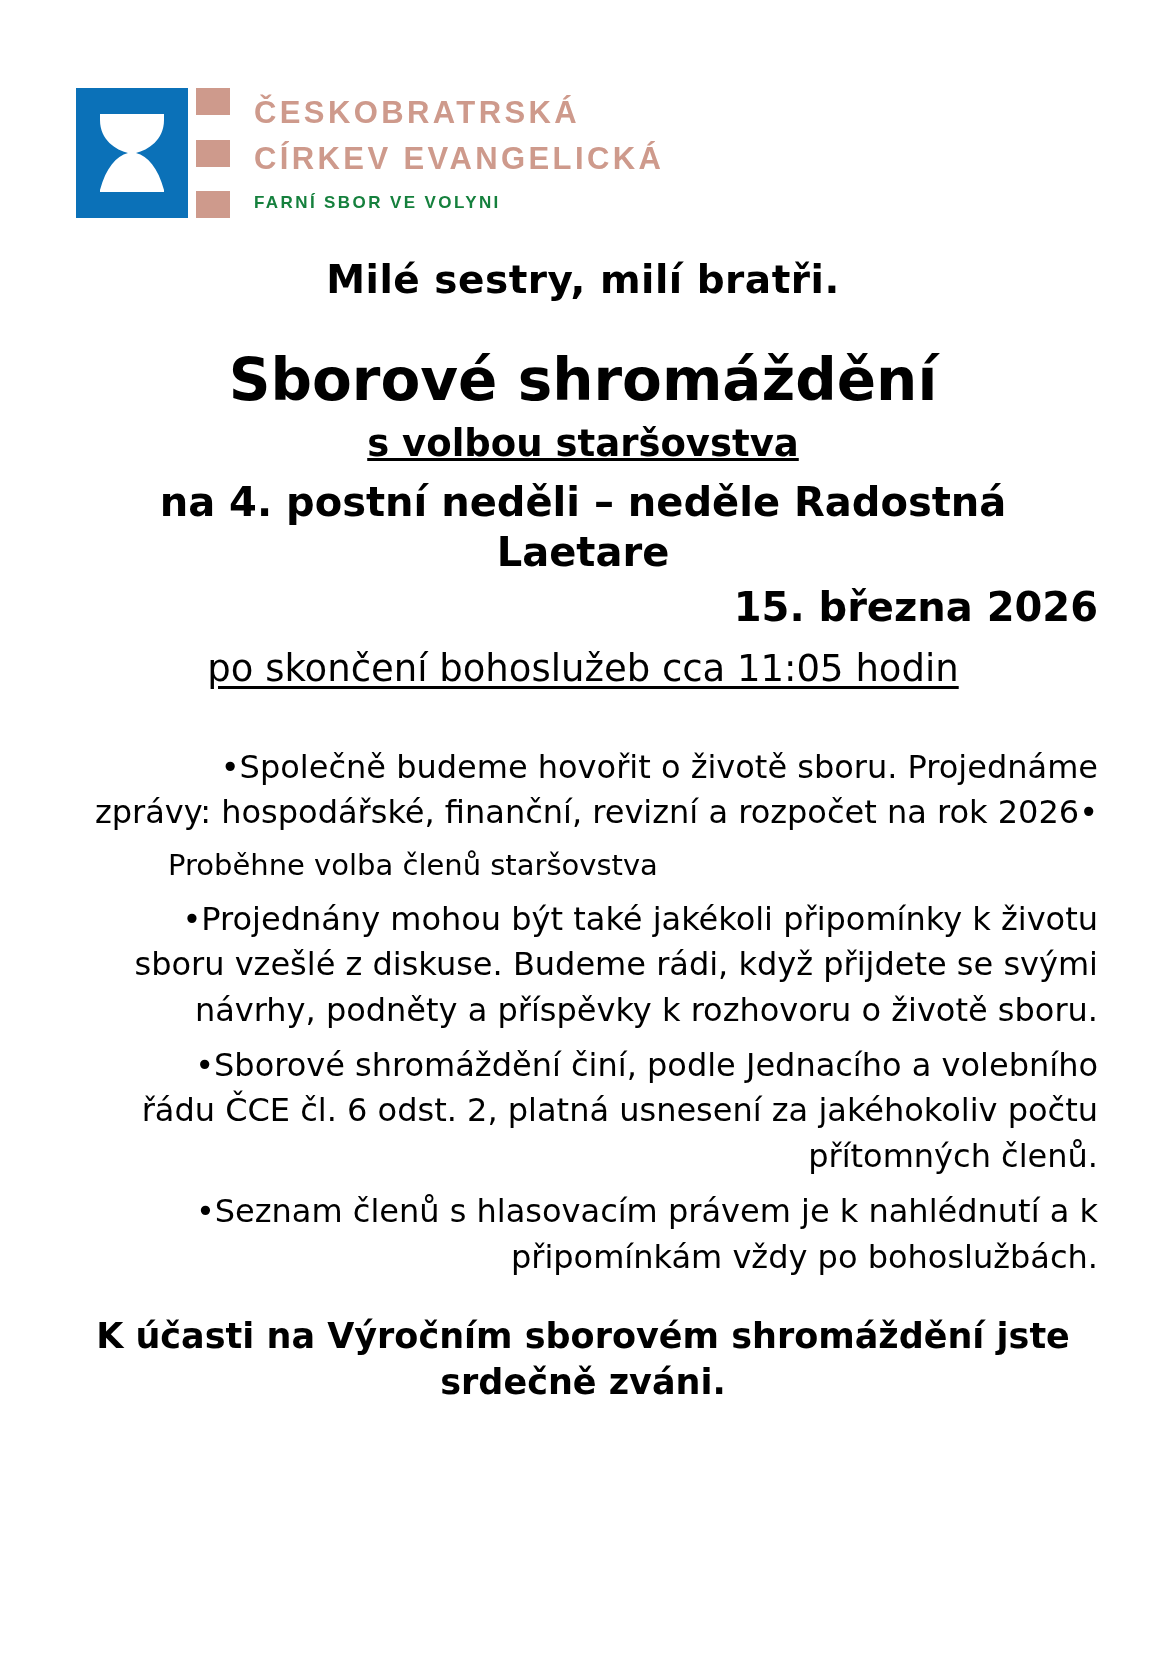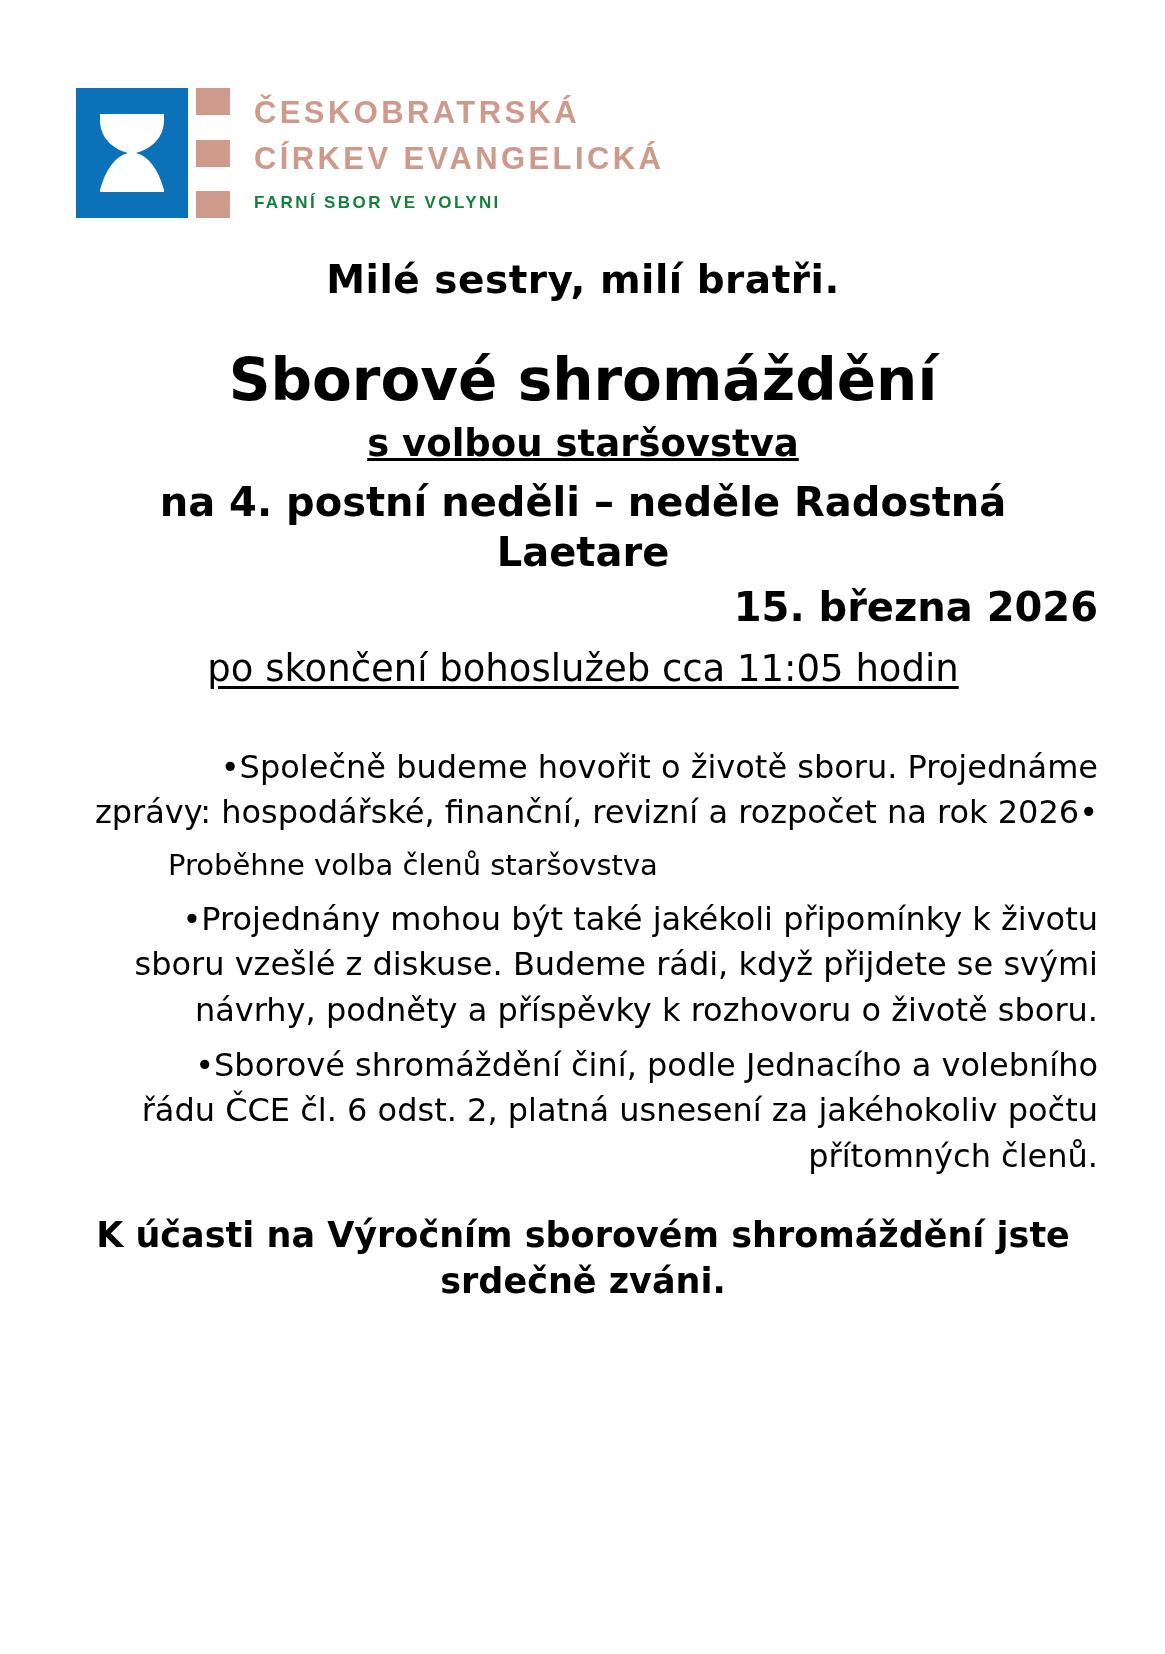--- a/index.html
+++ b/index.html
@@ -259,20 +259,23 @@
       </p>
 
       <p class="bullet-para">
         <span class="marker"><span class="dot">•</span></span><span>Projednány mohou být také jakékoli připomínky k životu sboru vzešlé z diskuse. Budeme rádi, když přijdete se svými návrhy, podněty a příspěvky k rozhovoru o životě sboru.</span>
       </p>
 
       <p class="bullet-para">
         <span class="marker"><span class="dot">•</span></span><span>Sborové shromáždění činí, podle Jednacího a volebního řádu ČCE čl. 6 odst. 2, platná usnesení za jakéhokoliv počtu přítomných členů.</span>
       </p>
 
+      <p class="bullet-para">
+        <span class="marker"><span class="dot">•</span></span><span>Seznam členů s  hlasovacím právem je k nahlédnutí a k připomínkám vždy po bohoslužbách.</span>
+      </p>
 
     </div>
 
     <p class="closing">
       <span>K účasti na Výročním sborovém shromáždění jste</span><br>
       <span>srdečně zváni.</span>
     </p>
 
   </div>
 

